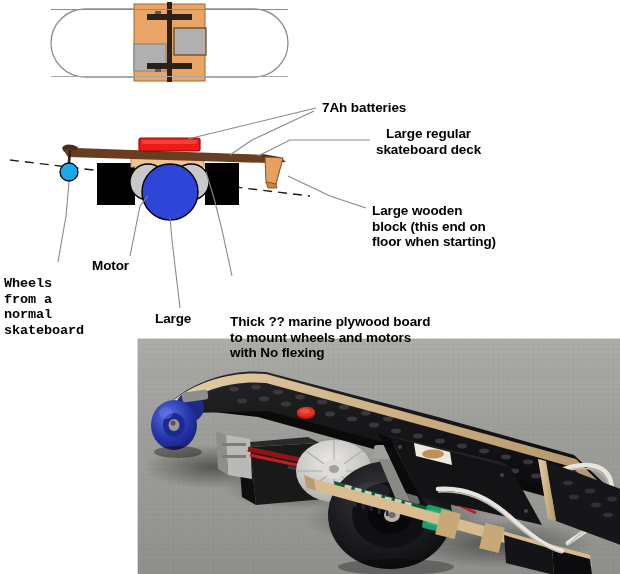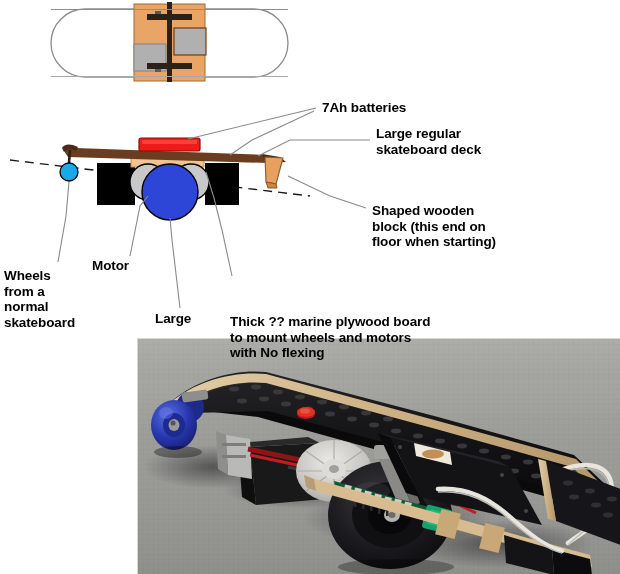--- a/index.html
+++ b/index.html
@@ -388,28 +388,28 @@
       <path d="M 130,256 L 140,206 L 148,196"></path>
 
       <path d="M 180,308 L 172,240 L 170,218"></path>
 
       <path d="M 232,276 L 222,230 L 214,198 L 206,172"></path>
     </g>
   </svg>
 
   <div class="lbl" style="left:322px; top:100px;">7Ah batteries</div>
 
-  <div class="lbl" style="left:376px; top:126px;">Large regular
+  <div class="lbl" style="left:376px; top:126px;text-align:center;">Large regular
 skateboard deck</div>
 
-  <div class="lbl" style="left:372px; top:203px;">Shaped wooden
+  <div class="lbl" style="left:372px; top:203px;">Large wooden
 block (this end on
 floor when starting)</div>
 
-  <div class="lbl" style="left:4px; top:268px;">Wheels
+  <div class="lbl" style="left:4px; top:276px;font-family:Liberation Mono, monospace;">Wheels
 from a
 normal
 skateboard</div>
 
   <div class="lbl" style="left:92px; top:258px;">Motor</div>
 
   <div class="lbl" style="left:155px; top:311px;">Large</div>
 
   <div class="lbl" style="left:230px; top:278px;margin-top:36px;">Thick ?? marine plywood board
 to mount wheels and motors

